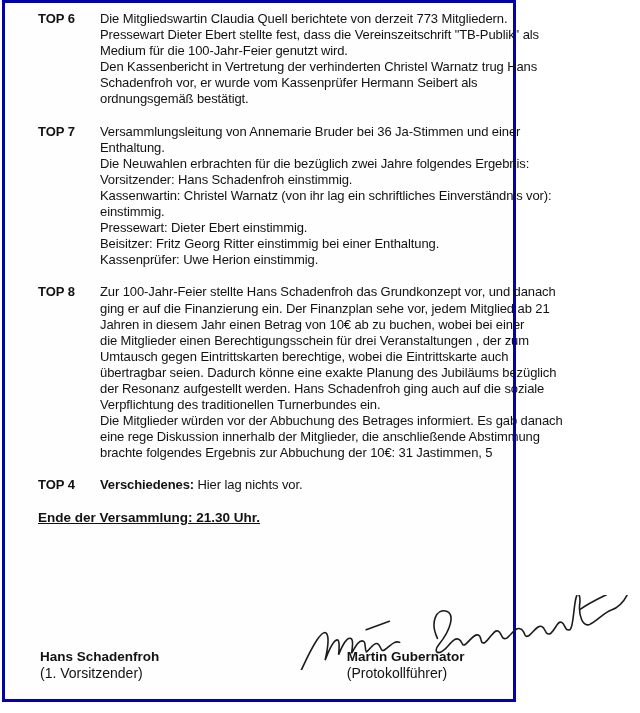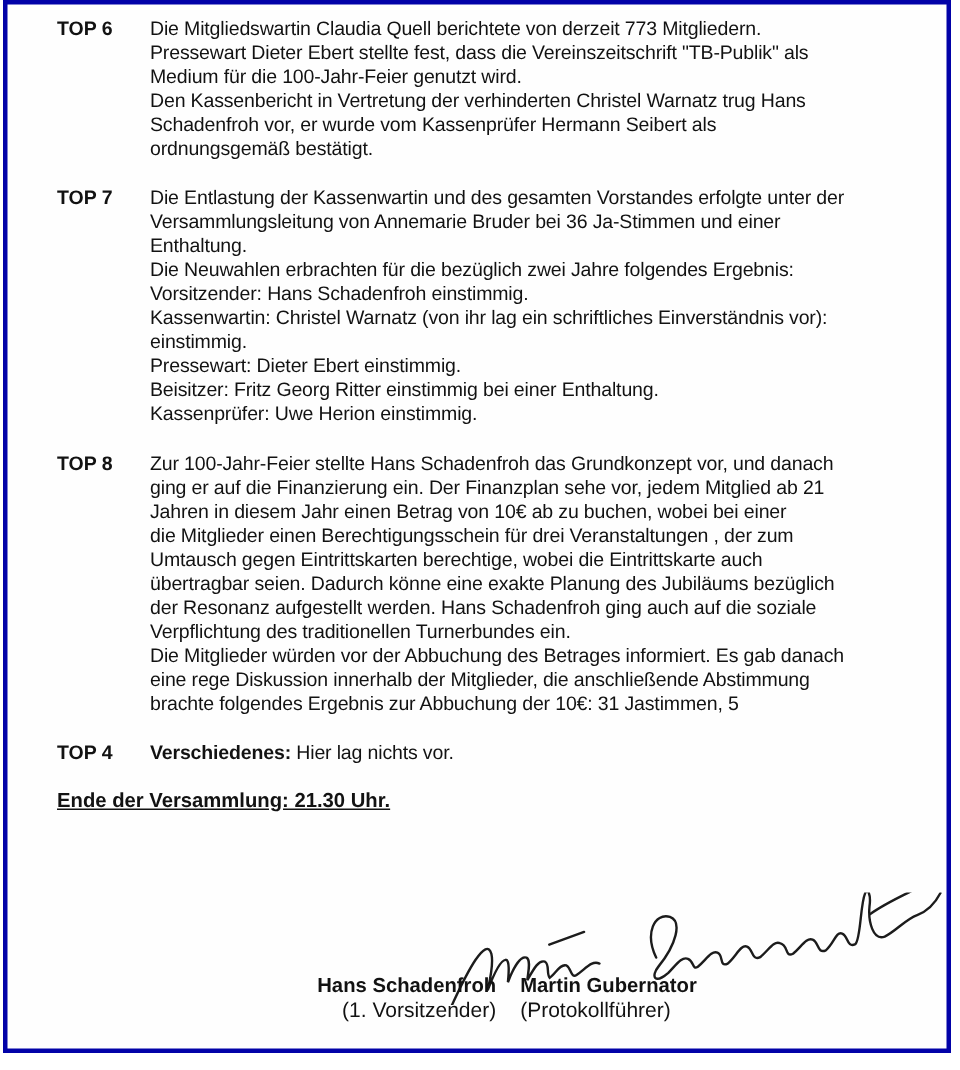--- a/index.html
+++ b/index.html
@@ -2,37 +2,37 @@
 <html><head>
 <meta charset="utf-8">
 <style>
   html,body { margin:0; padding:0; background:#ffffff; }
   .page {
     position:relative; width:640px; height:713px; background:#ffffff;
     font-family:"Liberation Sans","DejaVu Sans",sans-serif;
     color:#121212; overflow:hidden;
   }
   .frame {
-    position:absolute; left:2px; top:0px; width:632px; height:702px;
+    position:absolute; left:2px; top:0px; width:514px; height:702px;
     box-sizing:border-box; border:3px solid #0202a8; background:#fefefe;
   }
   .content { position:absolute; left:33px; top:8px; width:585px; }
   .top-section { display:grid; grid-template-columns:62px 1fr; margin-bottom:16px; }
   .top-label { font-weight:bold; font-size:13px; line-height:16.1px; white-space:nowrap; }
   .section-text { font-size:13px; }
   .section-text .line, .mixed-line {
     font-size:13px; line-height:16.1px; white-space:nowrap; letter-spacing:-0.1px;
   }
   .bold-inline { font-weight:bold; }
   .end-line {
     font-weight:bold; font-size:13.5px; line-height:16px; margin-top:14px; white-space:nowrap;text-decoration:underline;
   }
   .signature-svg { position:absolute; left:280px; top:592px; }
   .signers { position:absolute; left:35px; top:645px; width:580px; display:flex; }
-  .signer-left  { width:298px;text-align:right; }
+  .signer-left  { width:298px; }
   .signer-right { width:280px;margin-left:16px; }
   .signer-name { font-weight:bold; font-size:13.5px; line-height:17px; white-space:nowrap; }
   .signer-role { font-size:14px; line-height:17px; white-space:nowrap; }
 </style>
 </head>
 <body>
 
 <div class="page">
   <div class="frame">
     <div class="content">
@@ -45,21 +45,20 @@
             <div class="line">Medium für die 100-Jahr-Feier genutzt wird.</div>
             <div class="line">Den Kassenbericht in Vertretung der verhinderten Christel Warnatz trug Hans</div>
             <div class="line">Schadenfroh vor, er wurde vom Kassenprüfer Hermann Seibert als</div>
             <div class="line">ordnungsgemäß bestätigt.</div>
           </div>
       </div>
 
       <div class="top-section">
         <div class="top-label">TOP 7</div>
         <div class="section-text">
-            <div class="line">Die Entlastung der Kassenwartin und des gesamten Vorstandes erfolgte unter der</div>
             <div class="line">Versammlungsleitung von Annemarie Bruder bei 36 Ja-Stimmen und einer</div>
             <div class="line">Enthaltung.</div>
             <div class="line">Die Neuwahlen erbrachten für die bezüglich zwei Jahre folgendes Ergebnis:</div>
             <div class="line">Vorsitzender: Hans Schadenfroh einstimmig.</div>
             <div class="line">Kassenwartin: Christel Warnatz (von ihr lag ein schriftliches Einverständnis vor):</div>
             <div class="line">einstimmig.</div>
             <div class="line">Pressewart: Dieter Ebert einstimmig.</div>
             <div class="line">Beisitzer: Fritz Georg Ritter einstimmig bei einer Enthaltung.</div>
             <div class="line">Kassenprüfer: Uwe Herion einstimmig.</div>
           </div>

